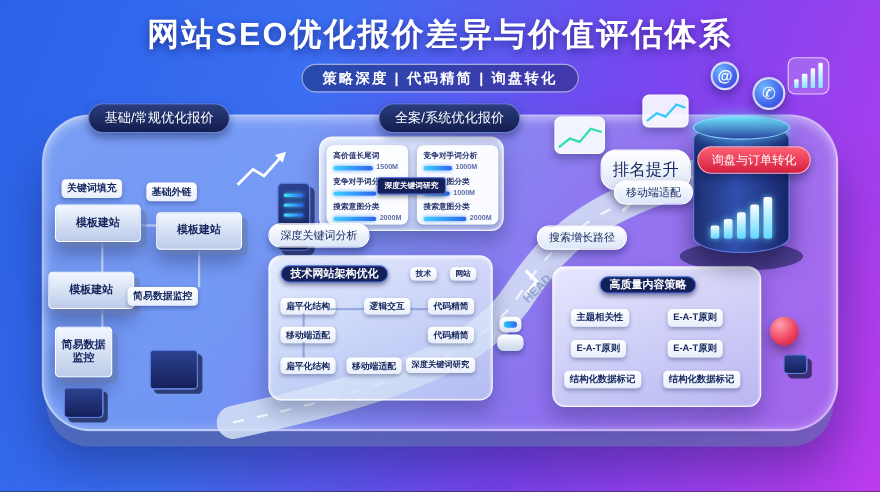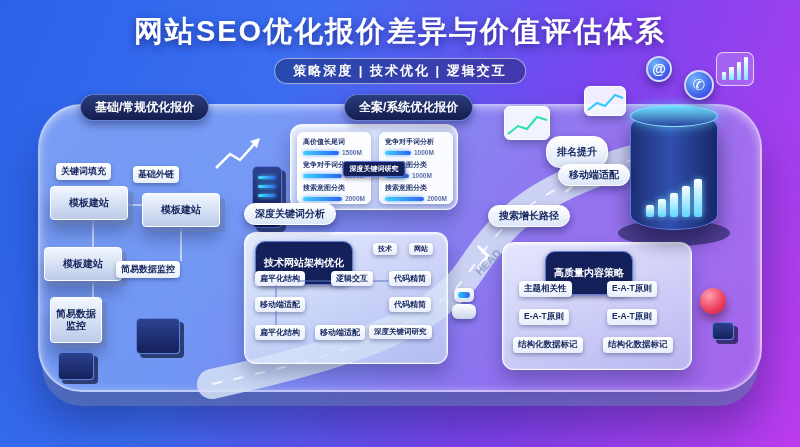--- a/index.html
+++ b/index.html
@@ -10,37 +10,37 @@
     font-size:29px;font-weight:bold;letter-spacing:2px;text-shadow:0 3px 8px rgba(15,10,80,.55);z-index:7;}
   #subtitle{position:absolute;left:50%;top:58px;transform:translateX(-50%);
     background:rgba(18,28,90,.45);border:1px solid rgba(255,255,255,.55);color:#fff;
     font-size:13px;font-weight:bold;padding:3px 18px;border-radius:15px;letter-spacing:2px;z-index:7;white-space:nowrap;}
   #platform{position:absolute;left:38px;top:104px;width:724px;height:288px;border-radius:44px;
     background:linear-gradient(135deg,rgba(232,241,255,.40),rgba(148,176,232,.34));
     border:2px solid rgba(255,255,255,.5);
     box-shadow:0 18px 0 -4px rgba(105,125,185,.55),0 34px 44px rgba(10,12,60,.35),inset 0 2px 10px rgba(255,255,255,.5);z-index:1;}
   #road{position:absolute;left:0;top:0;z-index:2;pointer-events:none;}
   .pill{position:absolute;display:flex;align-items:center;justify-content:center;border-radius:14px;
-    font-weight:bold;white-space:nowrap;z-index:5;box-shadow:0 4px 8px rgba(8,16,60,.4);}
+    font-weight:normal;white-space:nowrap;z-index:5;box-shadow:0 4px 8px rgba(8,16,60,.4);}
   .pill.navy{background:linear-gradient(180deg,#2b3d7e,#131d4e);color:#fff;border:1px solid rgba(130,160,255,.7);}
   .pill.white{background:linear-gradient(180deg,#ffffff,#dce6f8);color:#182a62;border:1px solid #fff;}
   .pill.red{background:linear-gradient(180deg,#ff6073,#d51f3e);color:#fff;border:1px solid #ffaab6;}
   .panel{position:absolute;background:linear-gradient(160deg,rgba(242,247,255,.88),rgba(196,213,243,.72));
     border:1.5px solid rgba(255,255,255,.85);border-radius:12px;
     box-shadow:0 10px 18px rgba(10,18,60,.28),inset 0 1px 3px #fff;z-index:4;}
   .box3d{position:absolute;background:linear-gradient(180deg,#f2f7ff,#bccbe9);border:1px solid #fff;border-radius:4px;
     color:#16245c;font-weight:bold;display:flex;align-items:center;justify-content:center;text-align:center;
     box-shadow:5px 5px 0 rgba(105,125,180,.6),0 12px 16px rgba(8,16,60,.3);z-index:4;line-height:1.25;}
   .darkcube{position:absolute;background:linear-gradient(180deg,#2c4290,#14205a);border:1px solid #5d7de0;
     border-radius:4px;box-shadow:4px 4px 0 rgba(8,14,48,.65);z-index:4;}
   .chip{position:absolute;background:linear-gradient(180deg,#ffffff,#e8eefb);color:#182a62;border-radius:4px;
     font-weight:bold;box-shadow:0 2px 4px rgba(15,25,75,.35);display:flex;align-items:center;justify-content:center;
     padding:2px 5px;white-space:nowrap;}
   .navychip{position:absolute;background:#14205a;color:#fff;font-weight:bold;border-radius:10px;
-    border:1px solid #5d7de0;display:flex;align-items:center;justify-content:center;padding:14px 8px;white-space:nowrap;
+    border:1px solid #5d7de0;display:flex;align-items:center;justify-content:center;padding:0 8px;white-space:nowrap;
     box-shadow:0 2px 5px rgba(0,0,40,.45);}
   .mini-card{position:absolute;background:rgba(255,255,255,.93);border:1px solid #fff;border-radius:6px;
     box-shadow:0 2px 5px rgba(20,30,80,.25);padding:4px 5px;}
   .kw-label{font-size:7px;color:#25366e;font-weight:bold;white-space:nowrap;}
   .kw-bar-row{display:flex;align-items:center;gap:3px;margin:2px 0 4px;}
   .bar{height:4px;border-radius:2px;background:linear-gradient(90deg,#3fd1ff,#2d64f0);box-shadow:0 0 4px rgba(60,150,255,.8);}
   .kw-val{font-size:6.5px;color:#5a6da8;font-weight:bold;}
   .center-tag{position:absolute;left:50%;top:36px;transform:translateX(-50%);background:#14205a;color:#fff;
     font-size:7px;font-weight:bold;padding:2px 6px;border-radius:3px;border:1px solid #5d7de0;white-space:nowrap;
     z-index:3;box-shadow:0 2px 4px rgba(0,0,30,.4);}
@@ -83,21 +83,21 @@
     padding:6px 26px;border-radius:18px;border:1px solid rgba(135,165,255,.7);letter-spacing:1px;white-space:nowrap;
     z-index:7;box-shadow:0 6px 14px rgba(8,12,50,.5);}
   .deco-svg{position:absolute;z-index:3;pointer-events:none;}
 </style>
 </head>
 <body>
 
 <div id="stage">
 
   <div id="title">网站SEO优化报价差异与价值评估体系</div>
-  <div id="subtitle">策略深度 | 技术优化 | 逻辑交互</div>
+  <div id="subtitle">策略深度 | 代码精简 | 询盘转化</div>
 
   <div id="platform"></div>
 
   <svg id="road" width="800" height="447" viewBox="0 0 800 447">
     <path d="M 212 384 C 330 358, 432 330, 472 268 C 502 222, 532 196, 596 172 C 636 157, 662 152, 698 152" fill="none" stroke="#d6e2f5" stroke-width="30" stroke-linecap="round" opacity="0.85"></path>
     <path d="M 212 384 C 330 358, 432 330, 472 268 C 502 222, 532 196, 596 172 C 636 157, 662 152, 698 152" fill="none" stroke="#ffffff" stroke-width="2" stroke-dasharray="10 12" opacity="0.8"></path>
     <polyline points="478,268 488,256 478,246" stroke="#ffffff" stroke-width="3" fill="none"></polyline>
     <polyline points="566,192 576,182 566,174" stroke="#ffffff" stroke-width="3" fill="none"></polyline>
     <text x="480" y="276" transform="rotate(-45 480 276)" fill="#93a7cf" font-size="11" font-weight="bold">HEAD</text>
   </svg>
@@ -117,22 +117,23 @@
     <span style="height:8px"></span>
       <span style="height:13px"></span>
       <span style="height:18px"></span>
       <span style="height:23px"></span>
   </div>
 
   <div class="pill navy" style="left:80px;top:94px;font-size:12px;padding:4px 14px">基础/常规优化报价</div>
   <div class="pill navy" style="left:344px;top:94px;font-size:12px;padding:4px 14px">全案/系统优化报价</div>
   <div class="pill white" style="left:244px;top:203px;font-size:10px;padding:3px 10px">深度关键词分析</div>
   <div class="pill white" style="left:488px;top:205px;font-size:10px;padding:3px 10px">搜索增长路径</div>
-  <div class="pill white" style="left:546px;top:136px;font-size:10px;padding:8px 10px">排名提升</div>
+  <div class="pill white" style="left:546px;top:136px;font-size:15px;padding:8px 10px">排名提升</div>
   <div class="pill white" style="left:558px;top:164px;font-size:10px;padding:3px 10px">移动端适配</div>
+  <div class="pill red" style="left:634px;top:133px;font-size:11px;padding:4px 12px">询盘与订单转化</div>
 
   <div class="chip" style="left:56px;top:163px;font-size:9px;z-index:5">关键词填充</div>
   <div class="chip" style="left:133px;top:166px;font-size:9px;z-index:5">基础外链</div>
   <div class="box3d" style="left:50px;top:186px;width:78px;height:34px;font-size:10px">模板建站</div>
   <div class="box3d" style="left:142px;top:193px;width:78px;height:34px;font-size:10px">模板建站</div>
   <div class="box3d" style="left:44px;top:247px;width:78px;height:34px;font-size:10px">模板建站</div>
   <div class="chip" style="left:116px;top:261px;font-size:9px;z-index:5">简易数据监控</div>
   <div class="box3d" style="left:50px;top:297px;width:52px;height:46px;font-size:10px;padding:4px 2px">简易数据监控</div>
   <div class="darkcube" style="left:136px;top:318px;width:44px;height:36px"></div>
   <div class="darkcube" style="left:58px;top:352px;width:36px;height:28px"></div>

